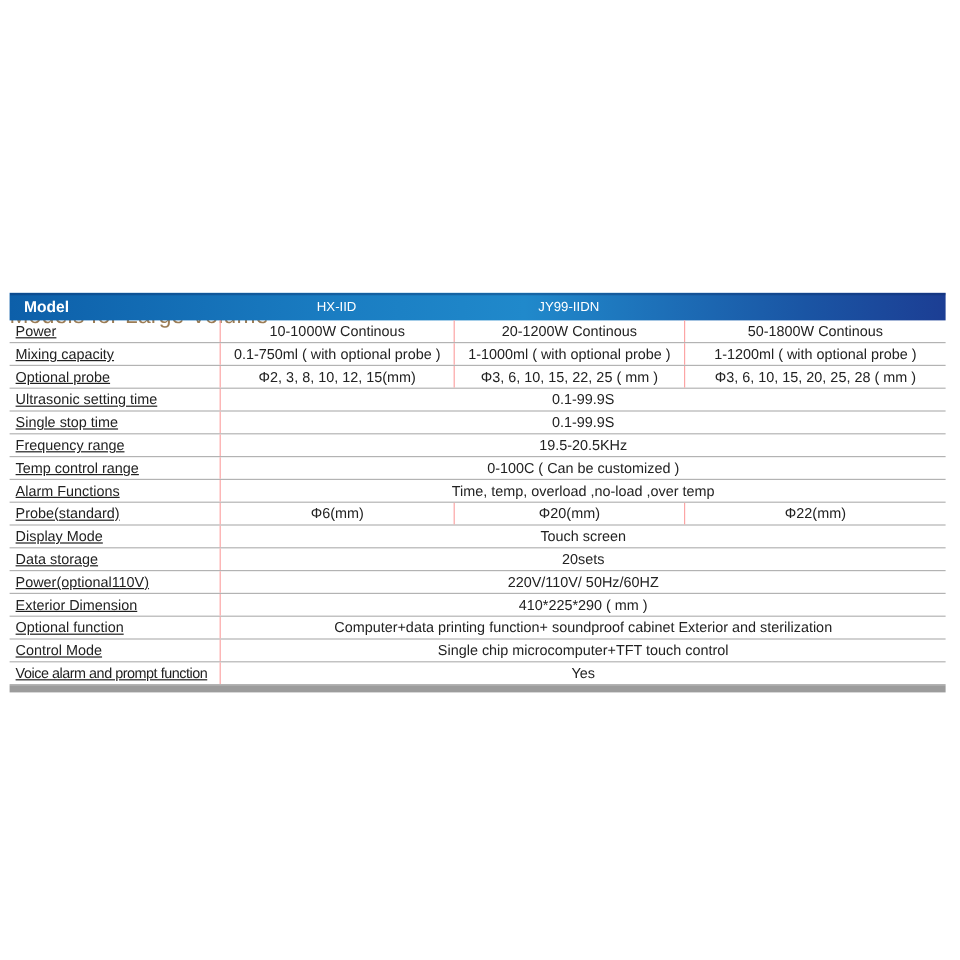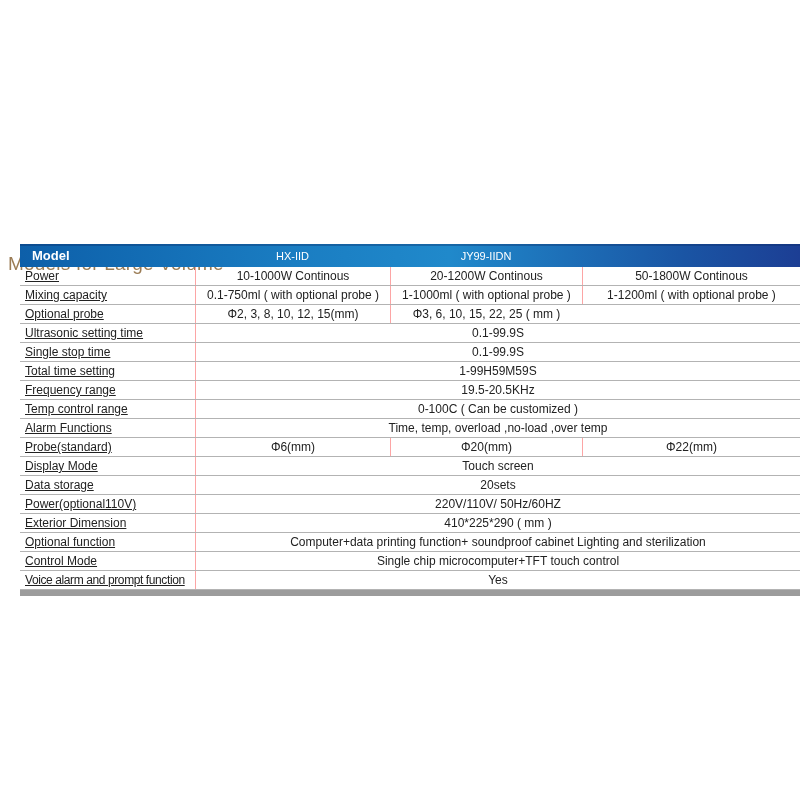--- a/index.html
+++ b/index.html
@@ -8,21 +8,21 @@
     font-family:"Liberation Sans", sans-serif;
     -webkit-font-smoothing:antialiased;
   }
   .canvas{position:relative;width:800px;height:800px;background:#ffffff;overflow:hidden;}
 
   .title{
     position:absolute;left:8px;top:218px;
     font-size:19px;line-height:22px;color:#9b7c55;letter-spacing:.2px;margin-top:35px;
   }
 
-  .spec-table{position:absolute;left:20px;top:244px;width:780px;}
+  .spec-table{position:absolute;left:8px;top:244px;width:780px;}
 
   .thead{
     display:grid;grid-template-columns:175px 195px 192px 218px;
     height:23px;align-items:center;color:#ffffff;
     background:linear-gradient(90deg,#0d5fa9 0%,#1a7dc2 35%,#2089cb 55%,#1a55a4 85%,#1c3e94 100%);
     box-shadow:inset 0 2px 0 rgba(8,40,96,.35);
   }
   .thead .model-h{font-weight:bold;font-size:13px;padding-left:12px;}
   .thead .col-h{text-align:center;font-size:11px;}
 
@@ -68,36 +68,33 @@
       <div class="cell label">Mixing capacity</div>
       <div class="cell val">0.1-750ml ( with optional probe )</div>
       <div class="cell val">1-1000ml ( with optional probe )</div>
       <div class="cell val">1-1200ml ( with optional probe )</div>
     </div>
 
     <div class="row">
       <div class="cell label">Optional probe</div>
       <div class="cell val">Φ2, 3, 8, 10, 12, 15(mm)</div>
       <div class="cell val">Φ3, 6, 10, 15, 22, 25 ( mm )</div>
+      <div class="cell val">Φ3, 6, 10, 15, 20, 25, 28 ( mm )</div>
     </div>
 
     <div class="row merged">
       <div class="cell label">Ultrasonic setting time</div>
       <div class="cell val">0.1-99.9S</div>
     </div>
 
     <div class="row merged">
       <div class="cell label">Single stop time</div>
       <div class="cell val">0.1-99.9S</div>
     </div>
 
-    <div class="row merged">
-      <div class="cell label">Total time setting</div>
-      <div class="cell val">1-99H59M59S</div>
-    </div>
 
     <div class="row merged">
       <div class="cell label">Frequency range</div>
       <div class="cell val">19.5-20.5KHz</div>
     </div>
 
     <div class="row merged">
       <div class="cell label">Temp control range</div>
       <div class="cell val">0-100C ( Can be customized )</div>
     </div>
@@ -129,21 +126,21 @@
       <div class="cell val">220V/110V/ 50Hz/60HZ</div>
     </div>
 
     <div class="row merged">
       <div class="cell label">Exterior Dimension</div>
       <div class="cell val">410*225*290 ( mm )</div>
     </div>
 
     <div class="row merged">
       <div class="cell label">Optional function</div>
-      <div class="cell val">Computer+data printing function+ soundproof cabinet Lighting and sterilization</div>
+      <div class="cell val">Computer+data printing function+ soundproof cabinet Exterior and sterilization</div>
     </div>
 
     <div class="row merged">
       <div class="cell label">Control Mode</div>
       <div class="cell val">Single chip microcomputer+TFT touch control</div>
     </div>
 
     <div class="row merged">
       <div class="cell label tight">Voice alarm and prompt function</div>
       <div class="cell val">Yes</div>

